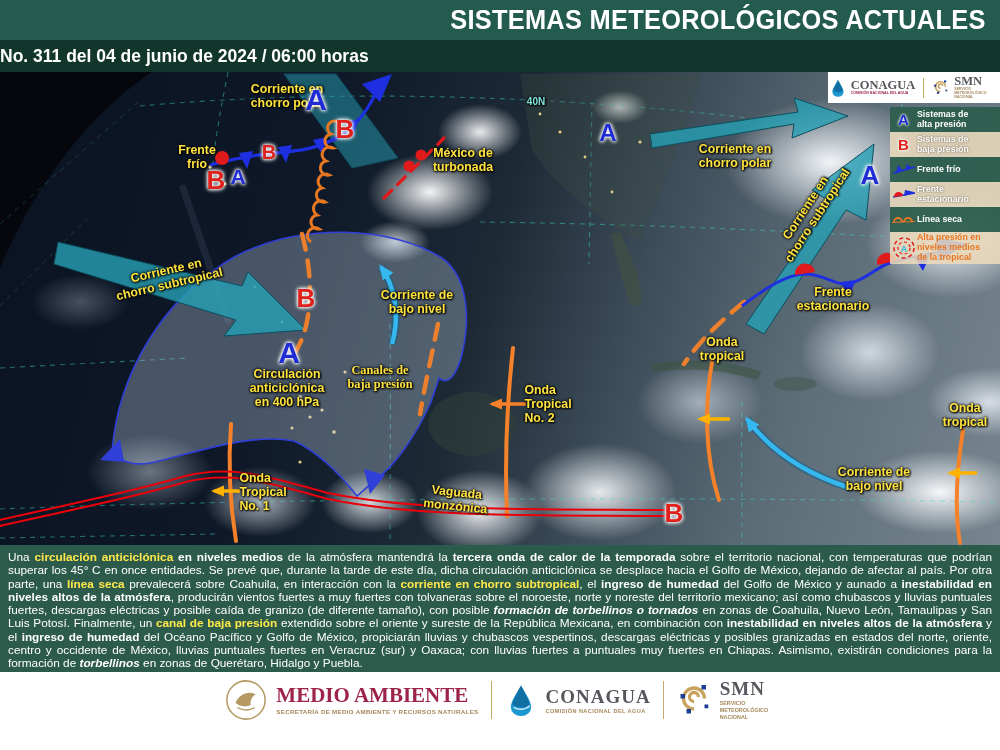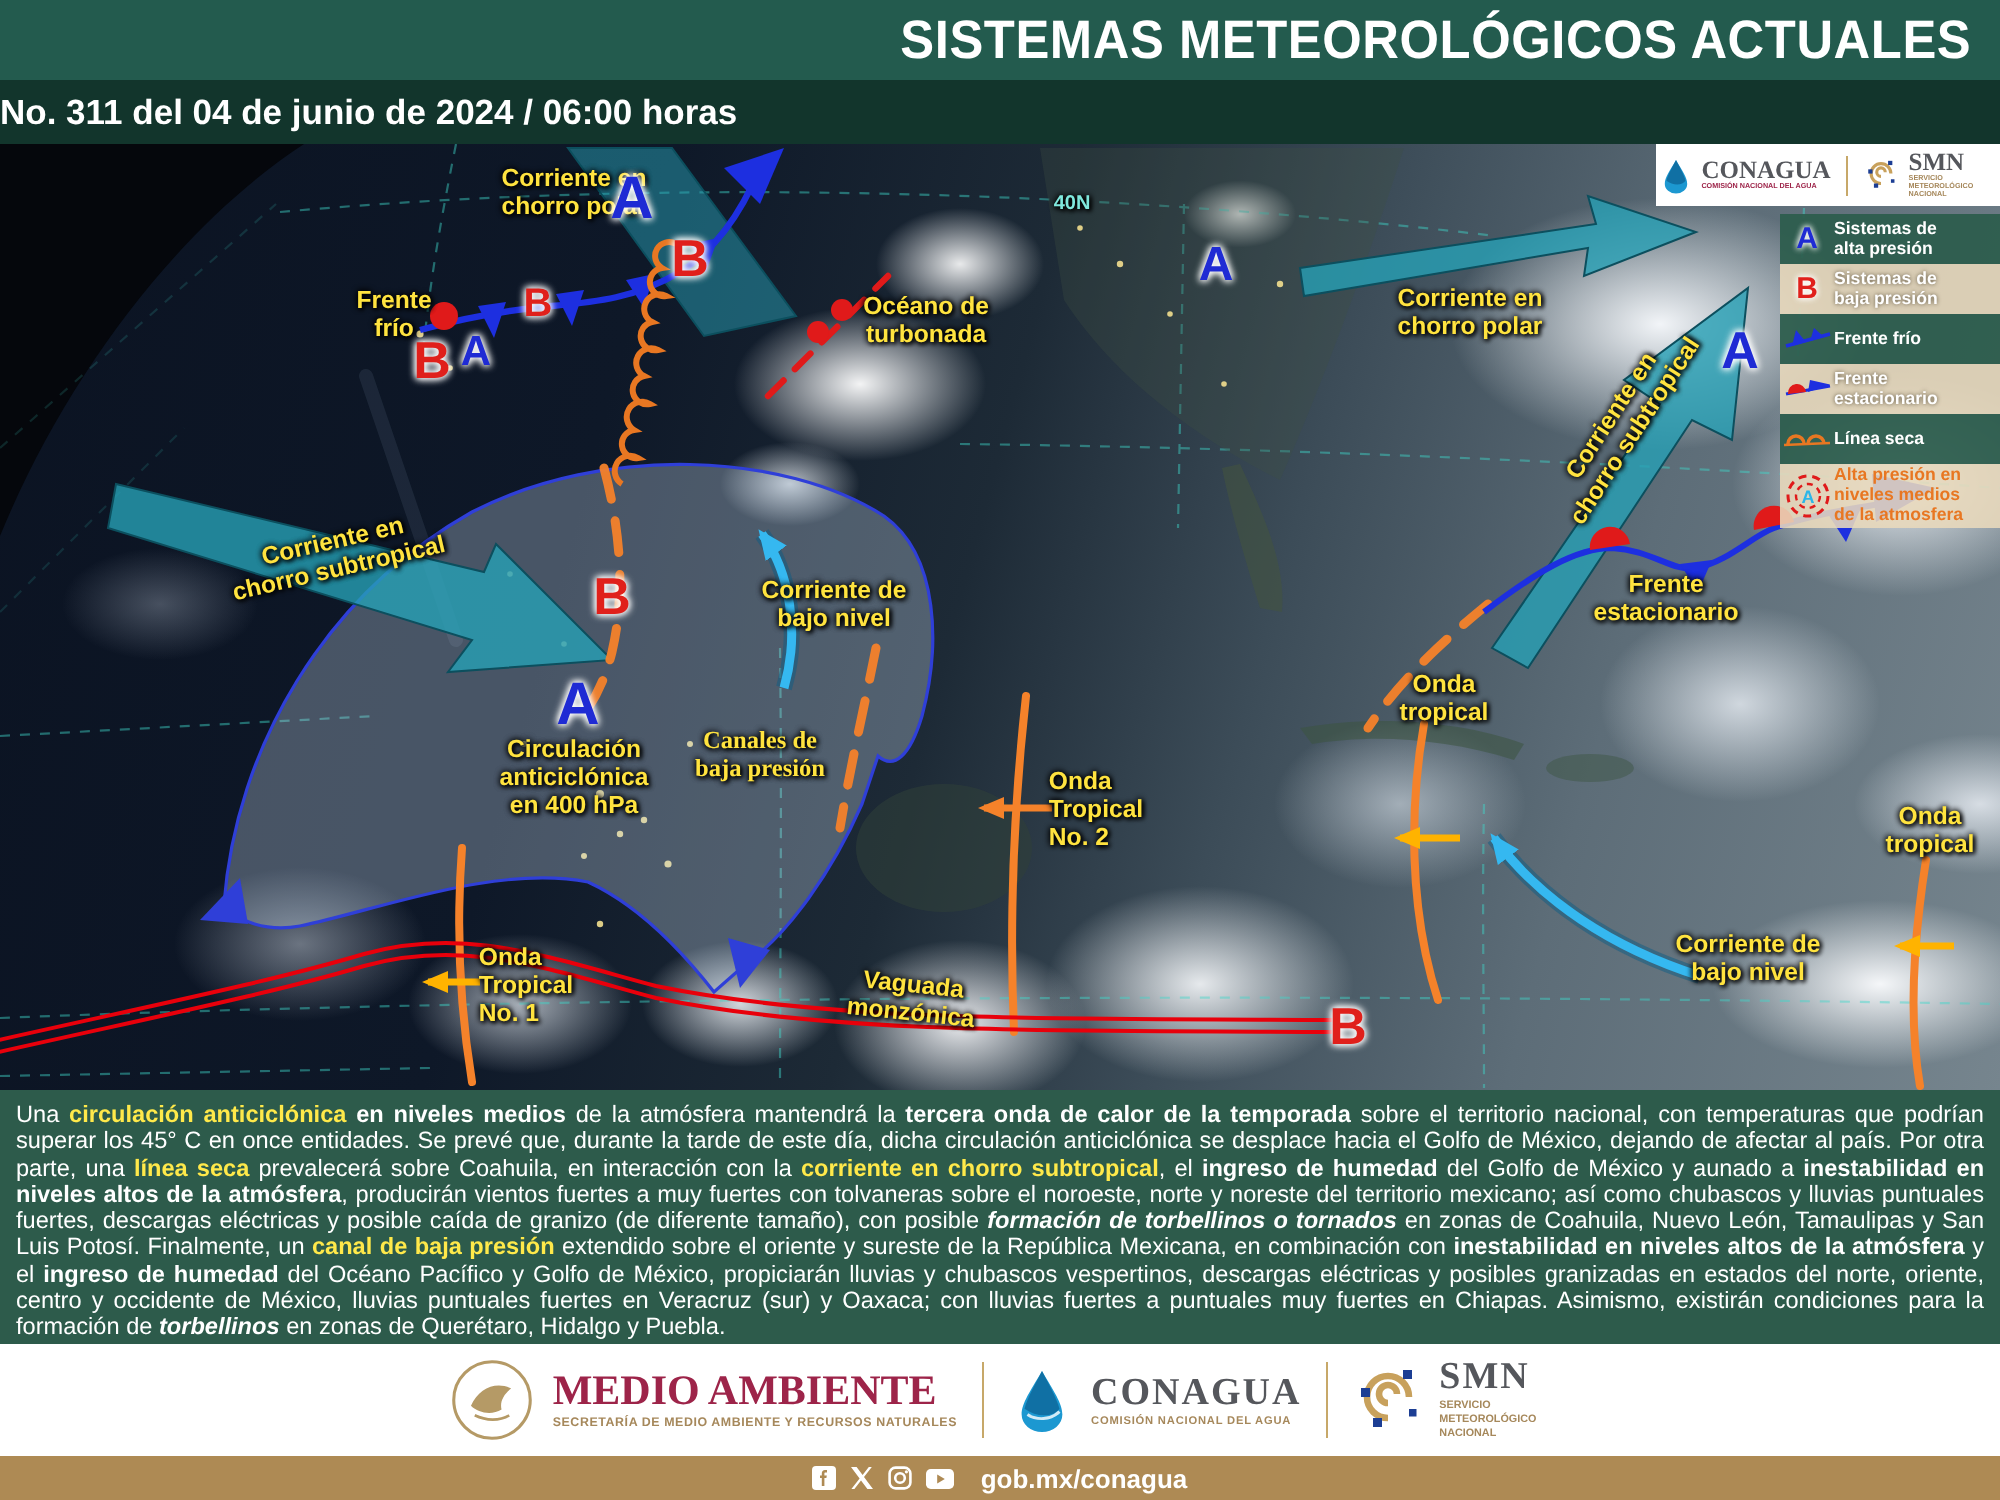--- a/index.html
+++ b/index.html
@@ -305,29 +305,29 @@
         <div class="lg-row accent">
           <span class="lg-ic">
             <svg width="24" height="24" viewBox="0 0 24 24">
               <circle cx="12" cy="12" r="10" fill="none" stroke="#e01a1a" stroke-width="1.5" stroke-dasharray="4 3"></circle>
               <circle cx="12" cy="12" r="6" fill="none" stroke="#e01a1a" stroke-width="1.2" stroke-dasharray="3 2.5"></circle>
               <text x="12" y="15.5" font-size="9" font-weight="bold" fill="#2bb6e8" text-anchor="middle" font-family="Liberation Sans,sans-serif">A</text>
             </svg>
           </span>
           <span class="lg-lb">Alta presión en
 niveles medios
-de la atmosfera</span>
+de la tropical</span>
         </div>
       </div>
     <div id="labels">
         <div class="map-label" style="left: 287px; top: 25px; font-size: 12.3px; color: rgb(255, 227, 63); transform: translate(-50%, -50%);">Corriente en
 chorro polar</div>
         <div class="map-label" style="left: 197px; top: 86px; font-size: 12.3px; color: rgb(255, 227, 63); transform: translate(-50%, -50%);">Frente
 frío</div>
-        <div class="map-label" style="left: 463px; top: 89px; font-size: 12.3px; color: rgb(255, 227, 63); transform: translate(-50%, -50%);">Océano de
+        <div class="map-label" style="left: 463px; top: 89px; font-size: 12.3px; color: rgb(255, 227, 63); transform: translate(-50%, -50%);">México de
 turbonada</div>
         <div class="map-label" style="left: 168px; top: 206px; font-size: 12.3px; color: rgb(255, 227, 63); transform: translate(-50%, -50%) rotate(-13deg);">Corriente en
 chorro subtropical</div>
         <div class="map-label" style="left: 417px; top: 231px; font-size: 12.3px; color: rgb(255, 227, 63); transform: translate(-50%, -50%);">Corriente de
 bajo nivel</div>
         <div class="map-label" style="left: 287px; top: 317px; font-size: 12.3px; color: rgb(255, 227, 63); transform: translate(-50%, -50%);">Circulación
 anticiclónica
 en 400 hPa</div>
         <div class="map-label" style="left: 380px; top: 306px; font-size: 12.3px; color: rgb(255, 227, 63); transform: translate(-50%, -50%); font-family: Liberation Serif, serif;">Canales de
 baja presión</div>
@@ -403,35 +403,14 @@
         <rect x="7" y="18" width="3" height="3" fill="#1c3e94"></rect>
           <rect x="19" y="15" width="2.5" height="2.5" fill="#1c3e94"></rect>
       </svg>
       <div>
         <div class="f-cn-title">SMN</div>
         <div class="f-smn-sub">SERVICIO METEOROLÓGICO NACIONAL</div>
       </div>
     </div>
   </div>
 
-  <div class="goldbar">
-    <span class="soc">
-      <svg width="12" height="12" viewBox="0 0 12 12">
-          <rect x="0" y="0" width="12" height="12" rx="2" fill="#fff"></rect>
-          <path d="M7.5,3.2 H6.6 C6.3,3.2 6.2,3.5 6.2,3.8 V4.8 H7.4 L7.2,6 H6.2 V10 H4.9 V6 H4 V4.8 H4.9 V3.7 C4.9,2.7 5.5,2 6.5,2 H7.5 Z" fill="#ae8a54"></path>
-        </svg>
-      <svg width="12" height="12" viewBox="0 0 12 12">
-          <path d="M0.5,0.5 L4.8,6.2 L0.7,11.5 H2.2 L5.5,7.2 L8.7,11.5 H11.5 L7,5.5 L10.9,0.5 H9.4 L6.3,4.5 L3.3,0.5 Z" fill="#fff"></path>
-        </svg>
-      <svg width="12" height="12" viewBox="0 0 12 12">
-          <rect x="0.8" y="0.8" width="10.4" height="10.4" rx="3" fill="none" stroke="#fff" stroke-width="1.3"></rect>
-          <circle cx="6" cy="6" r="2.4" fill="none" stroke="#fff" stroke-width="1.3"></circle>
-          <circle cx="9.2" cy="2.9" r="0.8" fill="#fff"></circle>
-        </svg>
-      <svg width="14" height="11" viewBox="0 0 14 11">
-          <rect x="0" y="0.5" width="14" height="10" rx="2.4" fill="#fff"></rect>
-          <polygon points="5.6,3.2 9.4,5.5 5.6,7.8" fill="#ae8a54"></polygon>
-        </svg>
-    </span>
-    <span class="url">gob.mx/conagua</span>
-  </div>
 
 </div>
 
 </body></html>

